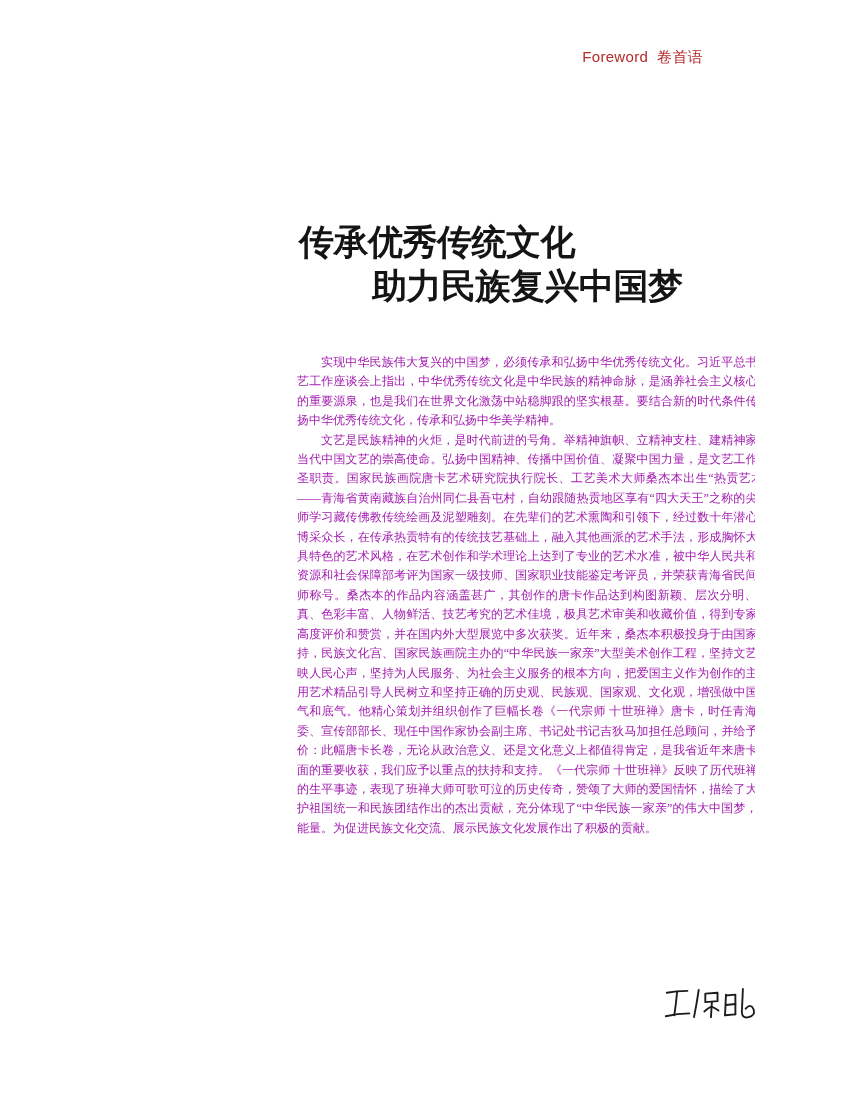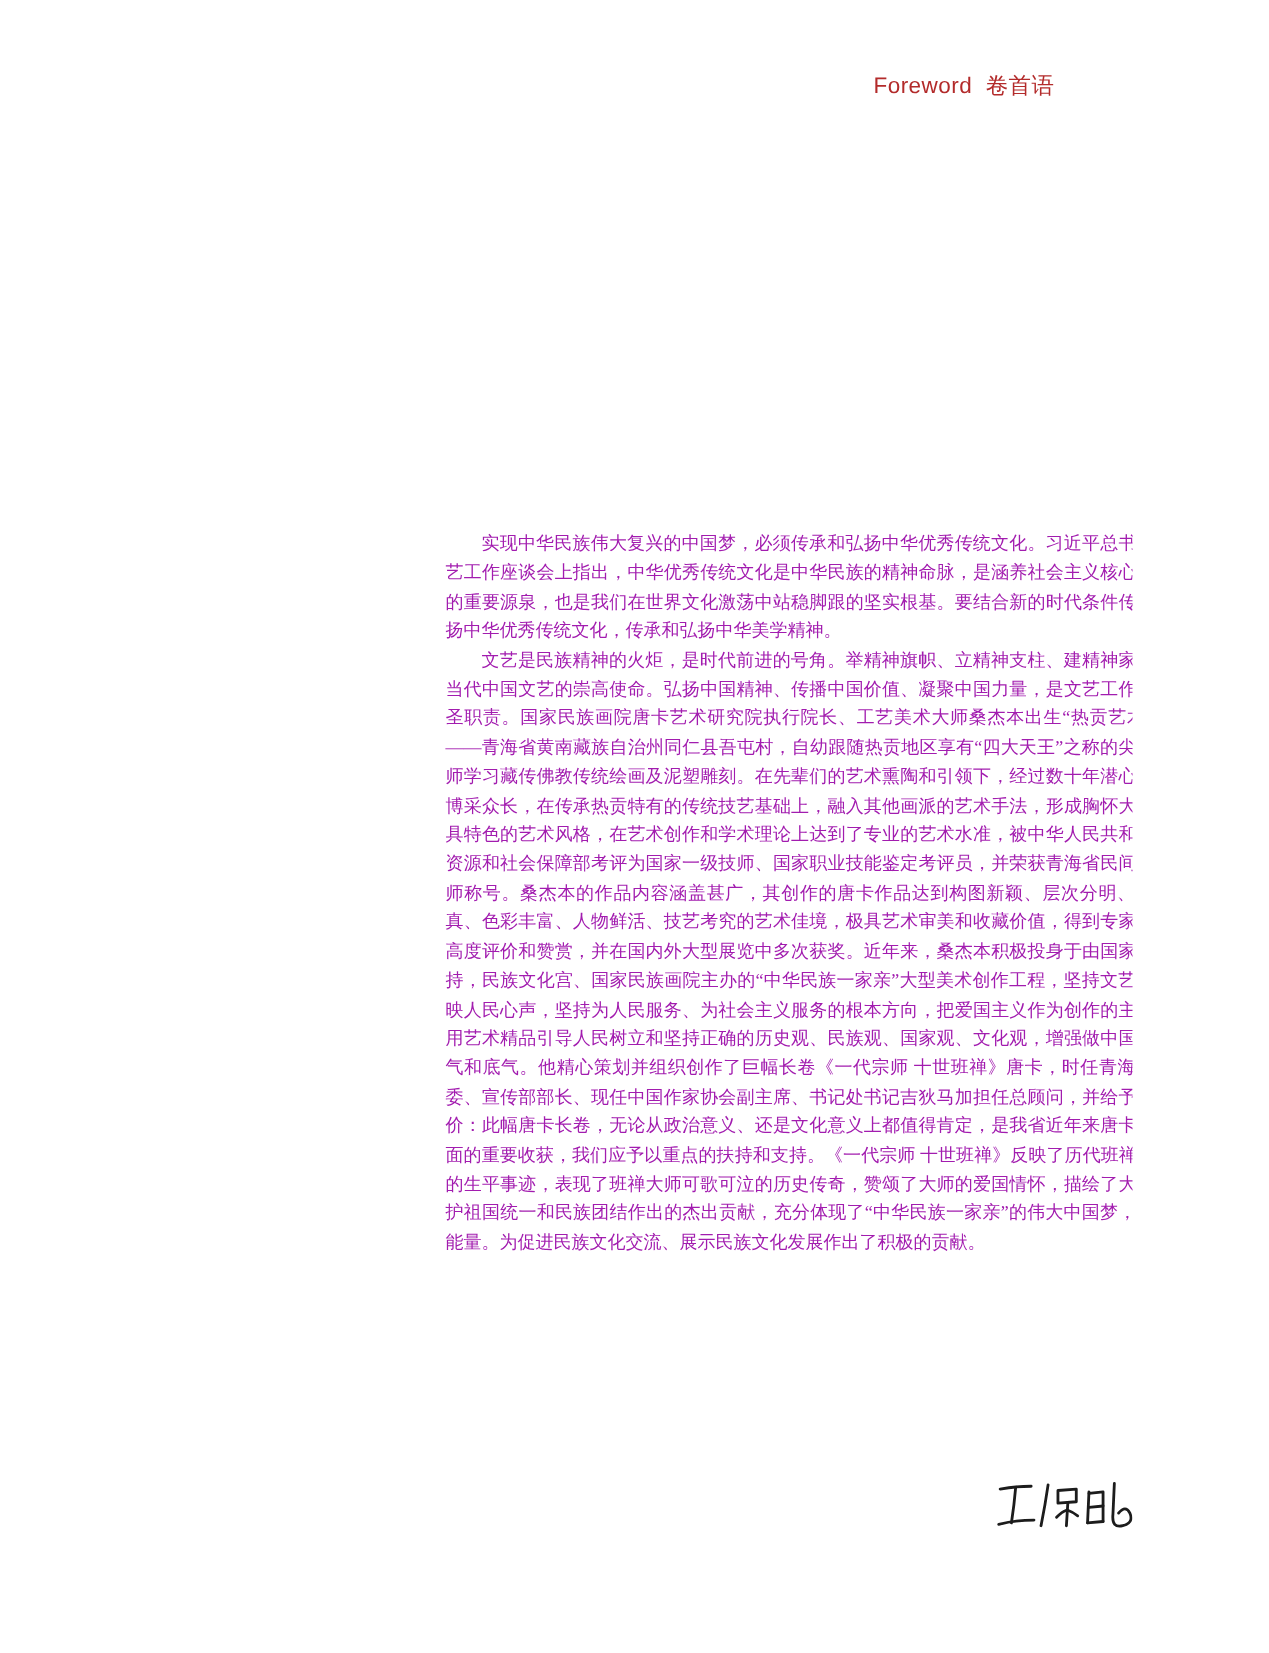--- a/index.html
+++ b/index.html
@@ -68,20 +68,24 @@
 </style>
 </head>
 <body>
 
 <div class="page">
 
   <div class="header">
     <span>Foreword</span><span class="zh">卷首语</span>
   </div>
 
+  <h1 class="title">
+    <span class="t1">传承优秀传统文化</span>
+    <span class="t2">助力民族复兴中国梦</span>
+  </h1>
 
   <div class="bodytext">
     <p>实现中华民族伟大复兴的中国梦，必须传承和弘扬中华优秀传统文化。习近平总书记在文艺工作座谈会上指出，中华优秀传统文化是中华民族的精神命脉，是涵养社会主义核心价值观的重要源泉，也是我们在世界文化激荡中站稳脚跟的坚实根基。要结合新的时代条件传承和弘扬中华优秀传统文化，传承和弘扬中华美学精神。</p>
     <p>文艺是民族精神的火炬，是时代前进的号角。举精神旗帜、立精神支柱、建精神家园，是当代中国文艺的崇高使命。弘扬中国精神、传播中国价值、凝聚中国力量，是文艺工作者的神圣职责。国家民族画院唐卡艺术研究院执行院长、工艺美术大师桑杰本出生“热贡艺术”之乡——青海省黄南藏族自治州同仁县吾屯村，自幼跟随热贡地区享有“四大天王”之称的尖木措大师学习藏传佛教传统绘画及泥塑雕刻。在先辈们的艺术熏陶和引领下，经过数十年潜心钻研、博采众长，在传承热贡特有的传统技艺基础上，融入其他画派的艺术手法，形成胸怀大气、独具特色的艺术风格，在艺术创作和学术理论上达到了专业的艺术水准，被中华人民共和国人力资源和社会保障部考评为国家一级技师、国家职业技能鉴定考评员，并荣获青海省民间工艺大师称号。桑杰本的作品内容涵盖甚广，其创作的唐卡作品达到构图新颖、层次分明、形象逼真、色彩丰富、人物鲜活、技艺考究的艺术佳境，极具艺术审美和收藏价值，得到专家学者的高度评价和赞赏，并在国内外大型展览中多次获奖。近年来，桑杰本积极投身于由国家民委支持，民族文化宫、国家民族画院主办的“中华民族一家亲”大型美术创作工程，坚持文艺创作反映人民心声，坚持为人民服务、为社会主义服务的根本方向，把爱国主义作为创作的主旋律，用艺术精品引导人民树立和坚持正确的历史观、民族观、国家观、文化观，增强做中国人的骨气和底气。他精心策划并组织创作了巨幅长卷《一代宗师 十世班禅》唐卡，时任青海省委常委、宣传部部长、现任中国作家协会副主席、书记处书记吉狄马加担任总顾问，并给予高度评价：此幅唐卡长卷，无论从政治意义、还是文化意义上都值得肯定，是我省近年来唐卡创作方面的重要收获，我们应予以重点的扶持和支持。《一代宗师 十世班禅》反映了历代班禅大师们的生平事迹，表现了班禅大师可歌可泣的历史传奇，赞颂了大师的爱国情怀，描绘了大师为维护祖国统一和民族团结作出的杰出贡献，充分体现了“中华民族一家亲”的伟大中国梦，极富正能量。为促进民族文化交流、展示民族文化发展作出了积极的贡献。</p>
   </div>
 
   <svg class="signature" viewBox="0 0 100 42" aria-hidden="true">
 
     <path d="M4 9 Q14 7 26 7"></path>
     <path d="M15 8 Q14 20 12 33"></path>

